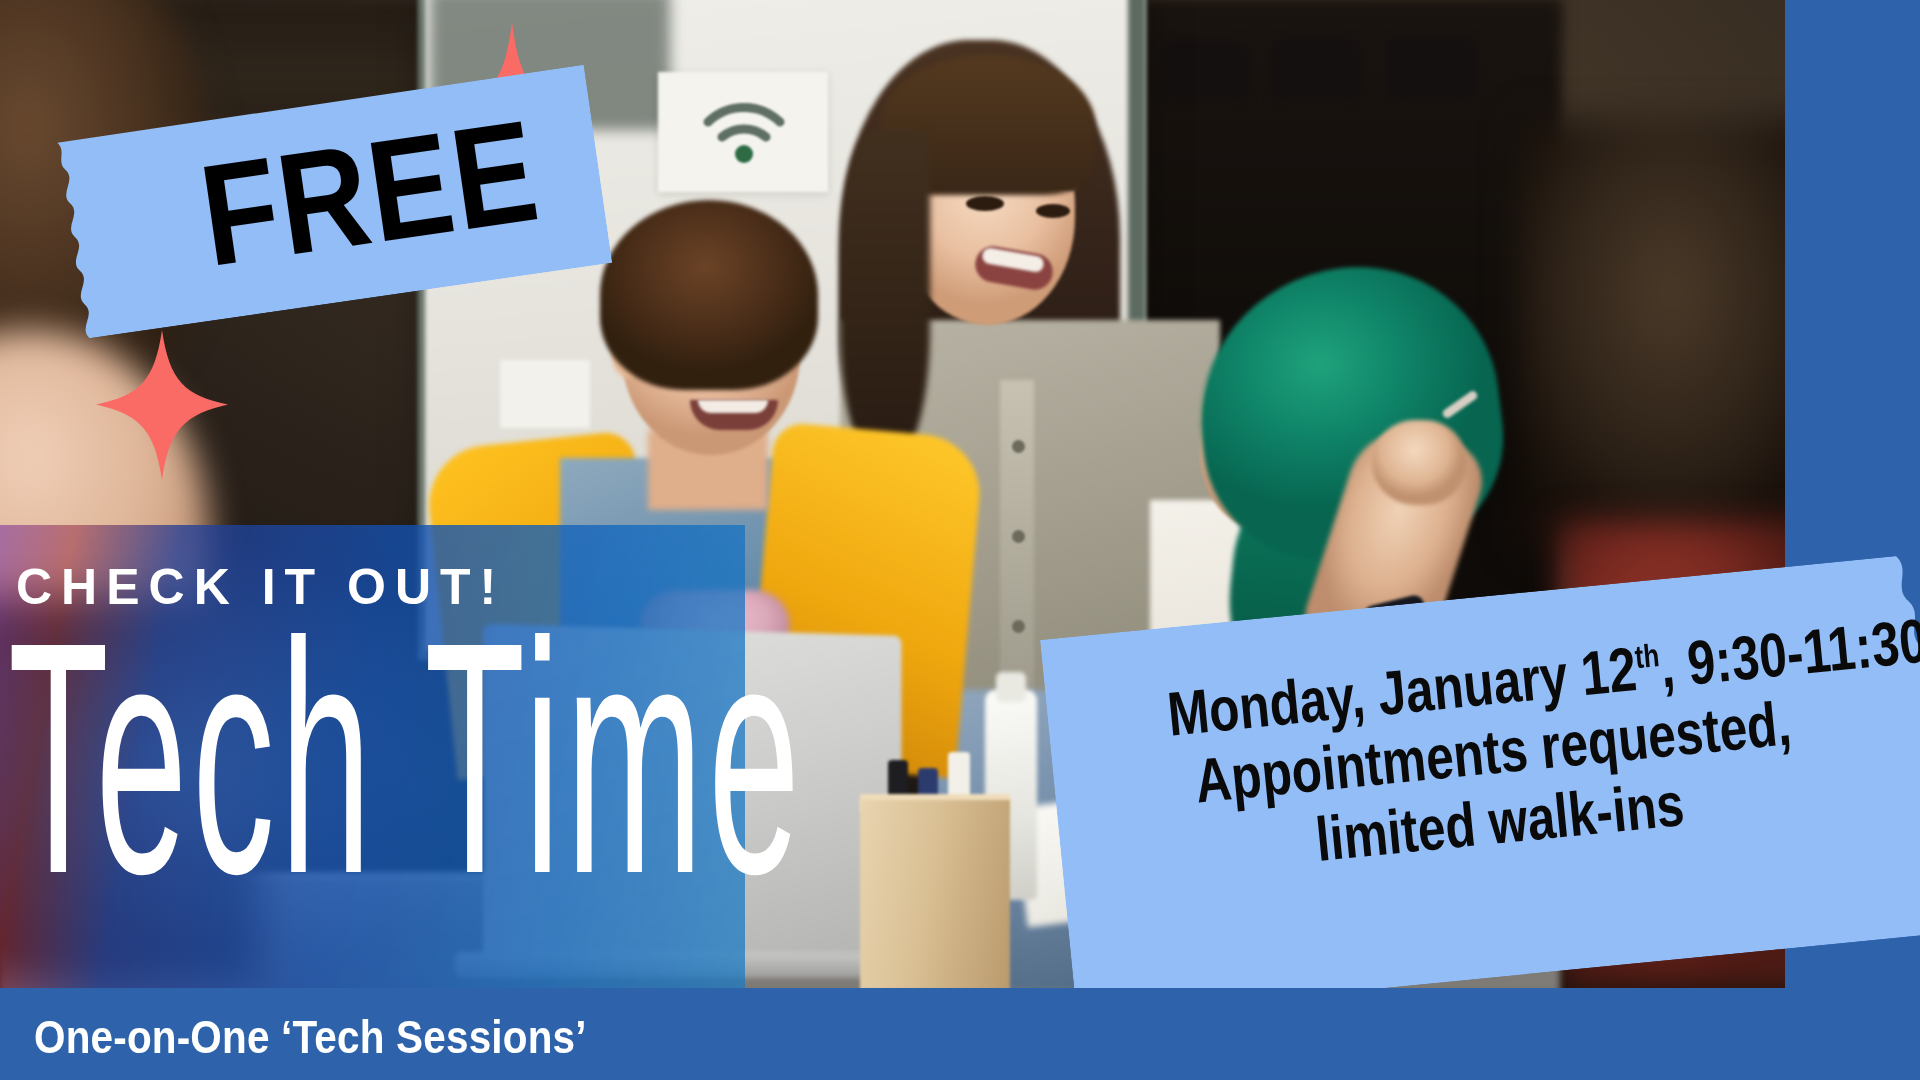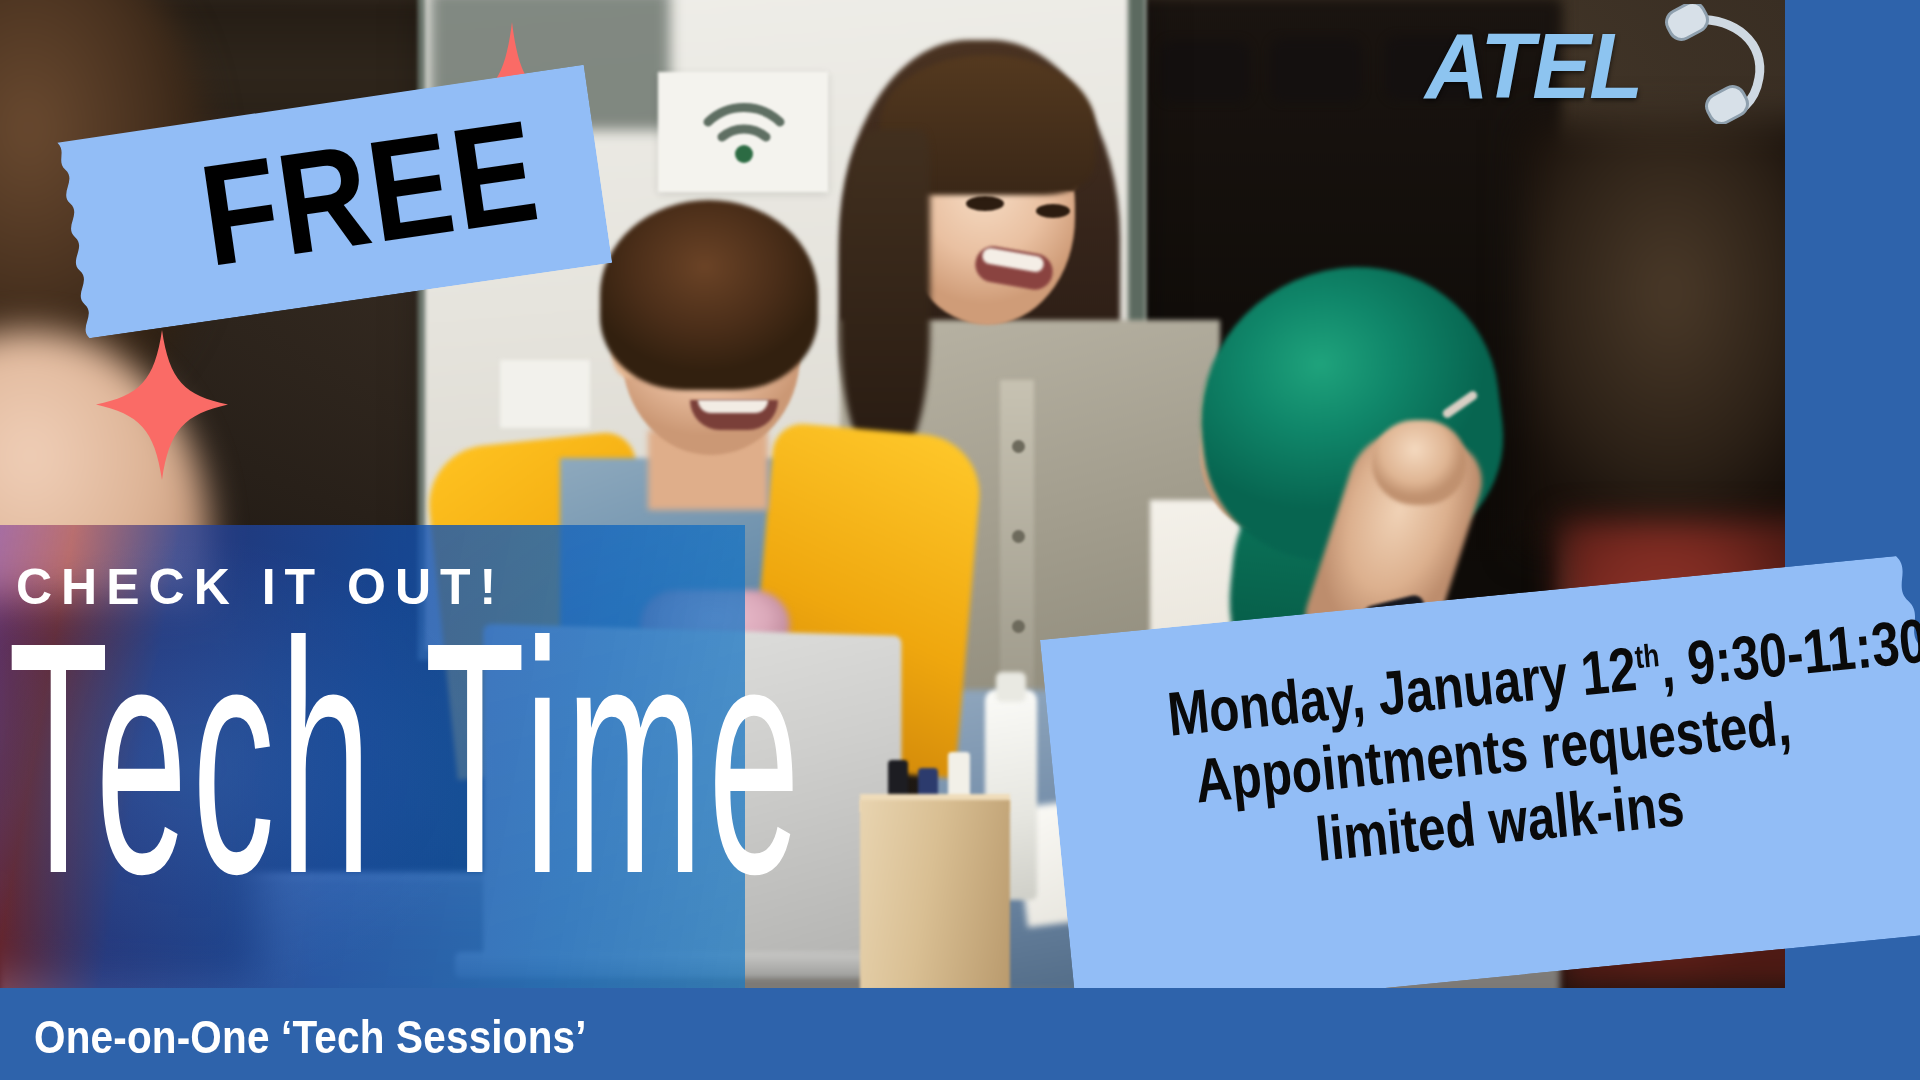--- a/index.html
+++ b/index.html
@@ -426,31 +426,17 @@
         C 898 360 886 370 894 380
         L 0 380 Z"></path>
     </svg>
     <div class="date-text">
       <span><span>Monday, January 12</span><sup>th</sup><span>, 9:30-11:30AM</span></span><br>
       <span>Appointments requested,</span><br>
       <span>limited walk-ins</span>
     </div>
   </div>
 
-  <div class="atel">
-    <div class="atel-word">ATEL</div>
-    <div class="atel-phone">
-      <svg viewBox="0 0 122 120">
-        <g fill="none" stroke="#cfd9e2" stroke-width="9" stroke-linecap="round">
-          <path d="M30 16 C86 10 112 42 106 74 C102 98 86 112 68 110"></path>
-        </g>
-        <g fill="#d7e0e8" stroke="#8fa0ae" stroke-width="3">
-          <rect x="14" y="2" width="40" height="30" rx="12" transform="rotate(-28 34 17)"></rect>
-          <rect x="54" y="86" width="40" height="30" rx="12" transform="rotate(-28 74 101)"></rect>
-        </g>
-      </svg>
-    </div>
-  </div>
 
   <div class="bottom-bar"></div>
   <div class="bottom-bar-text">One-on-One ‘Tech Sessions’</div>
 
 </div>
 
 </body></html>

